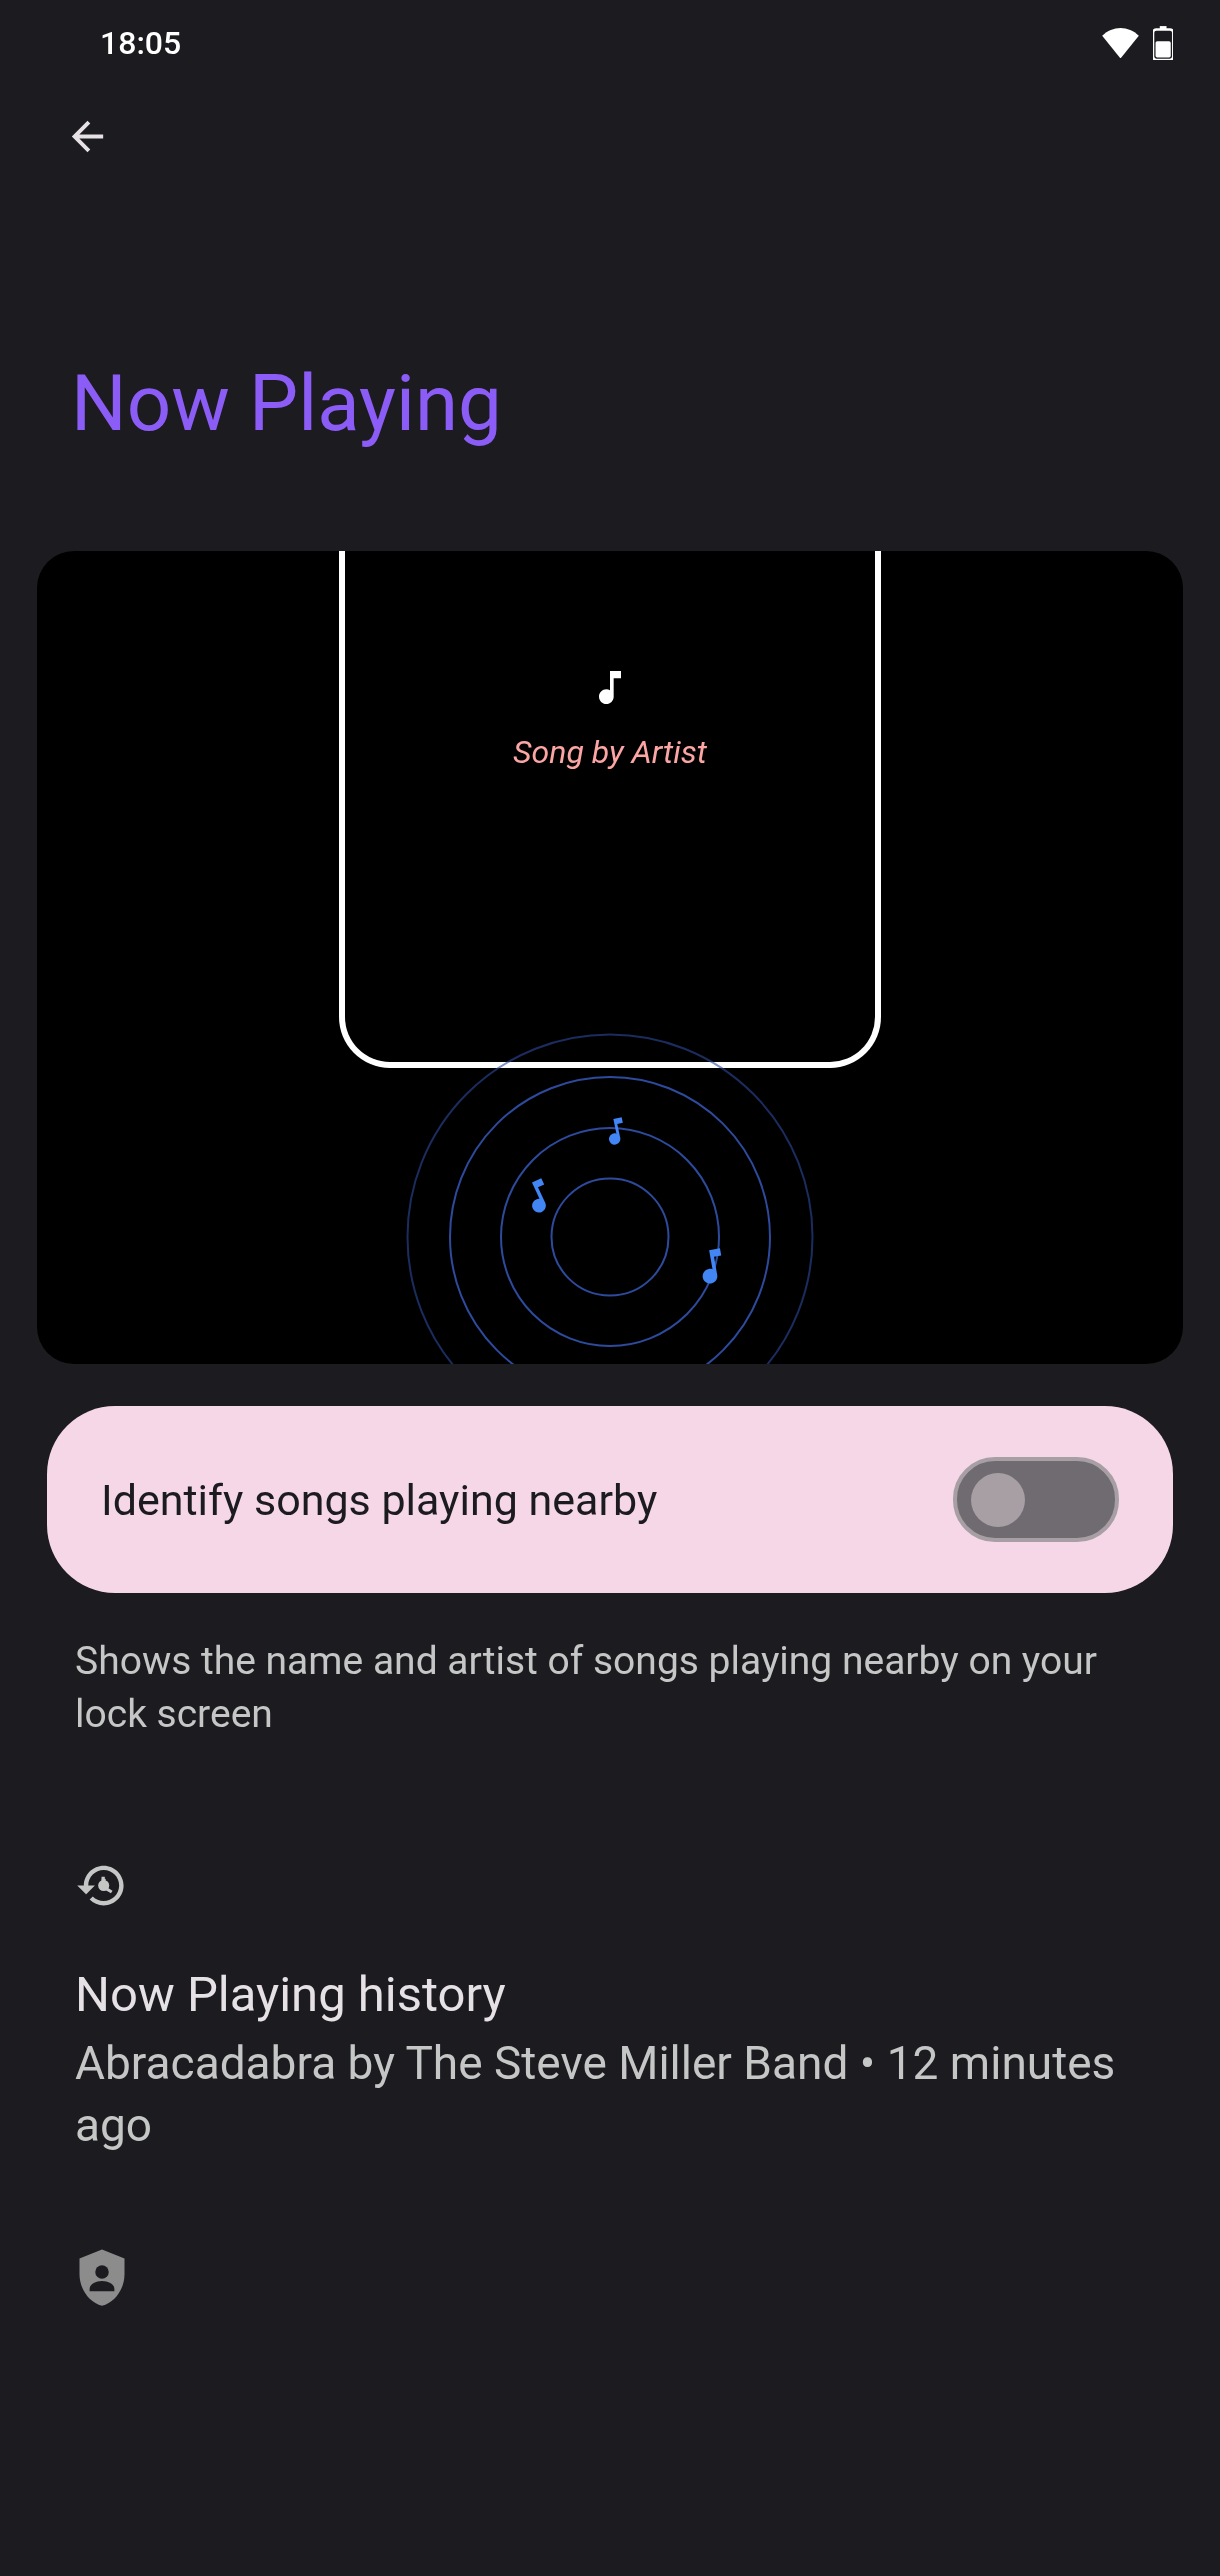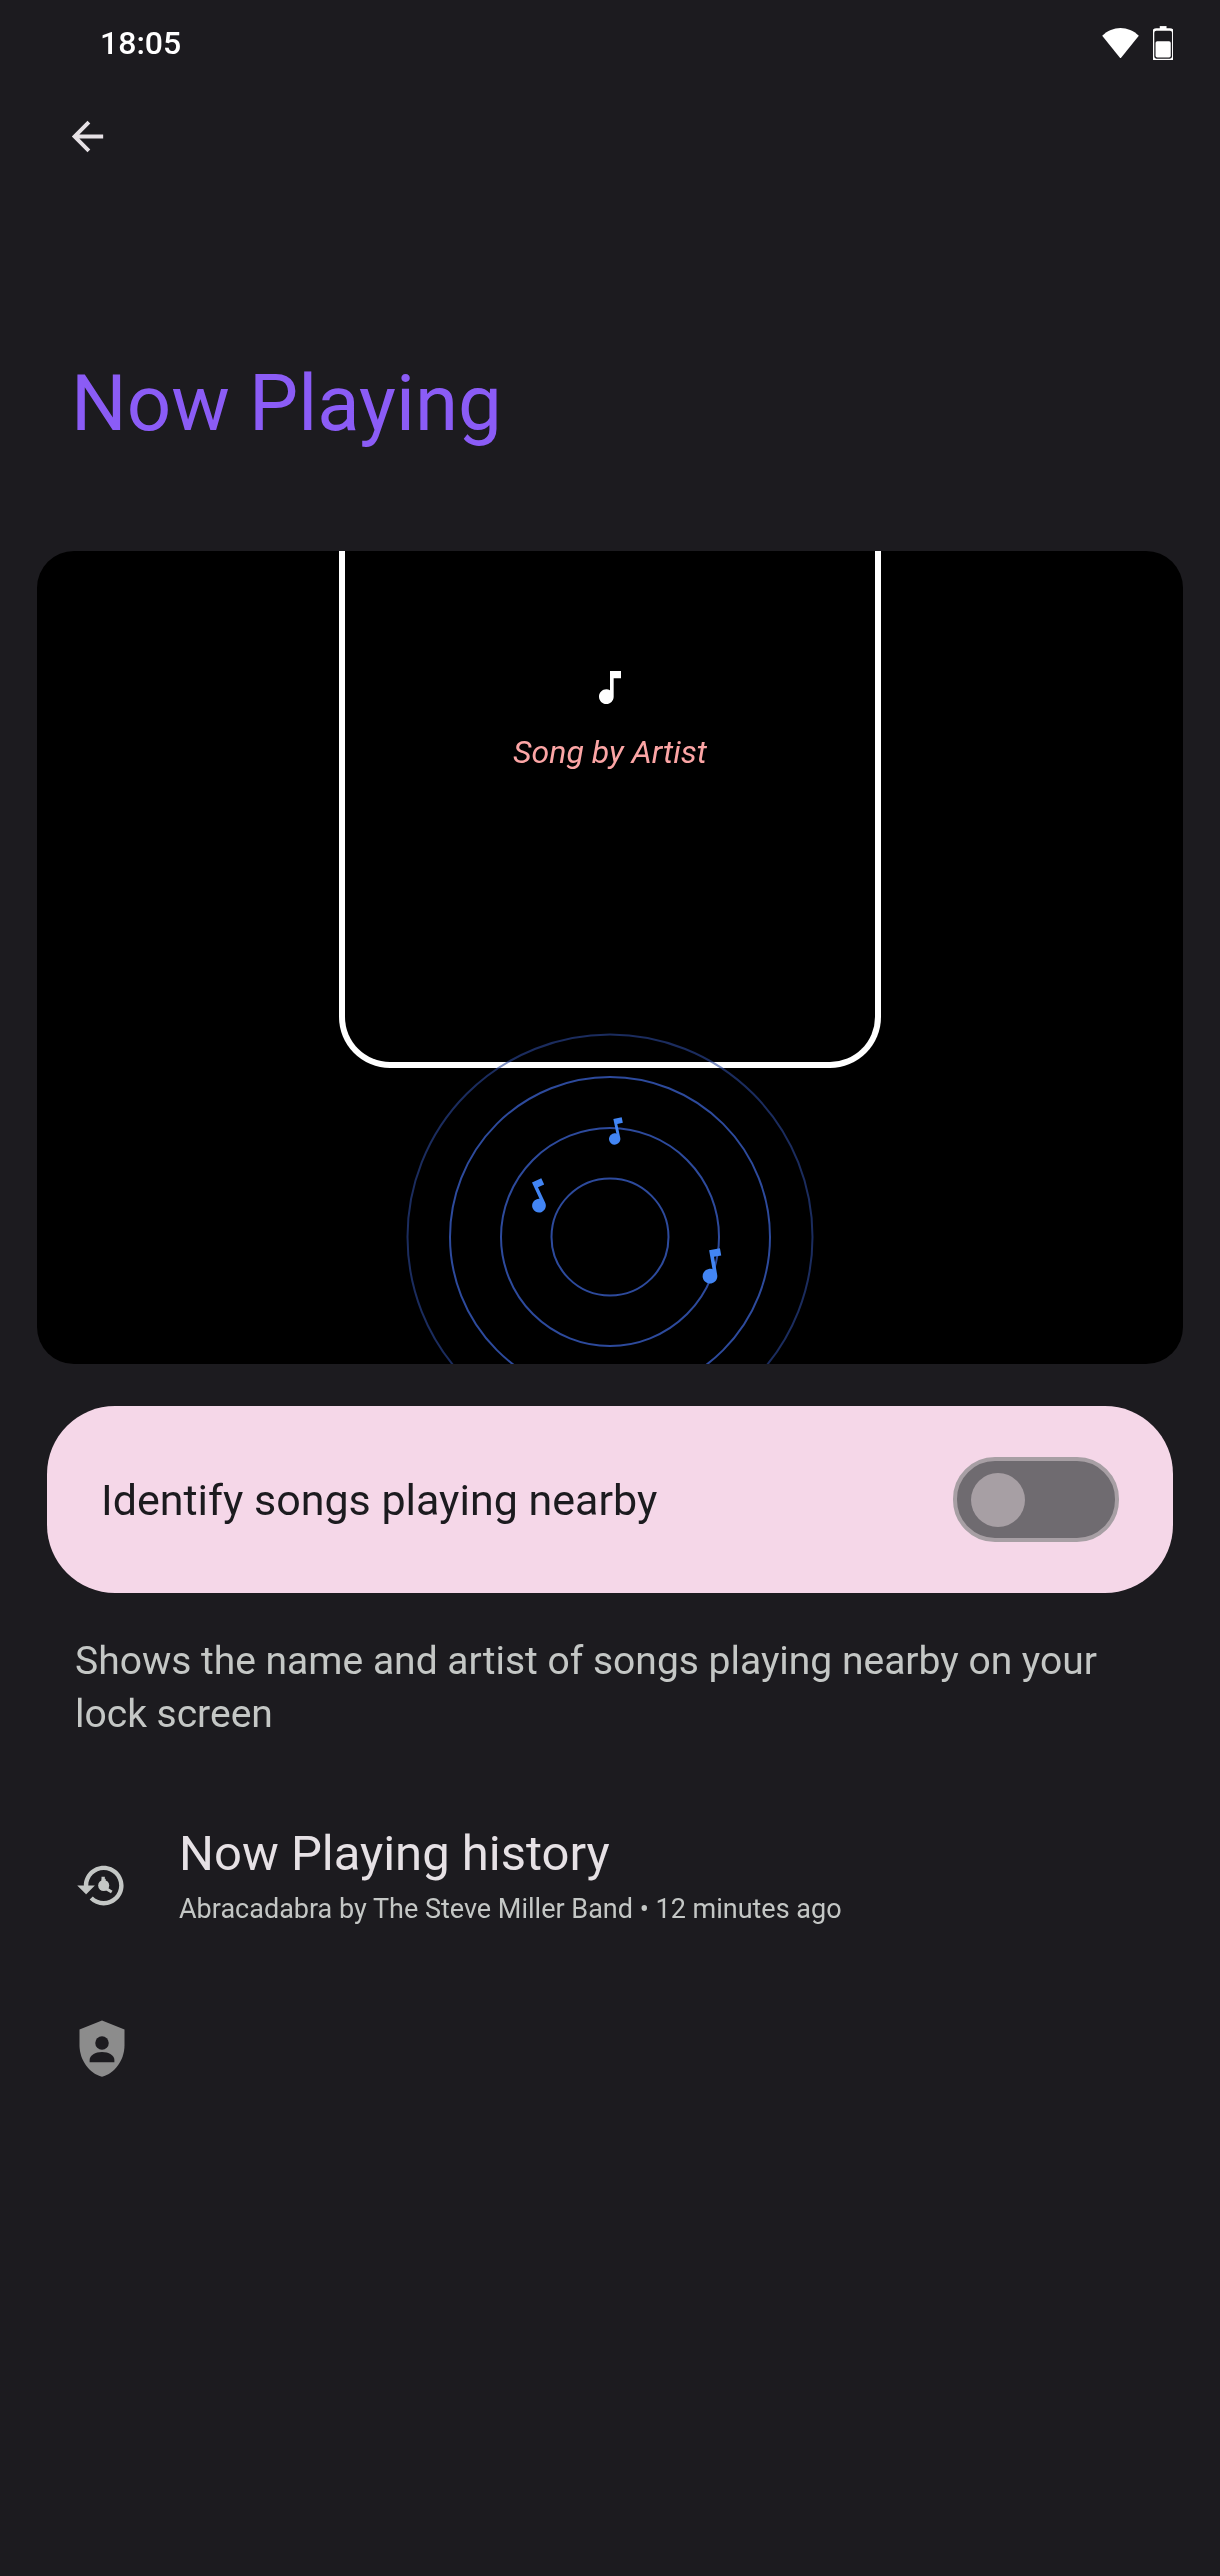--- a/index.html
+++ b/index.html
@@ -133,36 +133,37 @@
       font-size: 39px;
       color: #c4c7c5;
       padding: 0 75px;
       line-height: 1.35;
     }
     .list-item {
       display: flex;
       align-items: flex-start;
       gap: 51px;
       padding: 85px 75px 34px;
+      flex-direction: column;
     }
     .list-icon {
       flex-shrink: 0;
       padding-top: 34px;
     }
     .list-content {
       flex: 1;
     }
     .list-title {
       font-size: 49px;
       color: #e6e1e5;
       font-weight: 400;
       margin-bottom: 8.5px;
     }
     .list-subtitle {
-      font-size: 27px;
+      font-size: 46px;
       color: #c4c7c5;
       line-height: 1.35;
     }
     .privacy-section {
       padding: 59px 75px 0;
     }
     .privacy-icon {
       margin-bottom: 59px;
     }
     .privacy-text {

